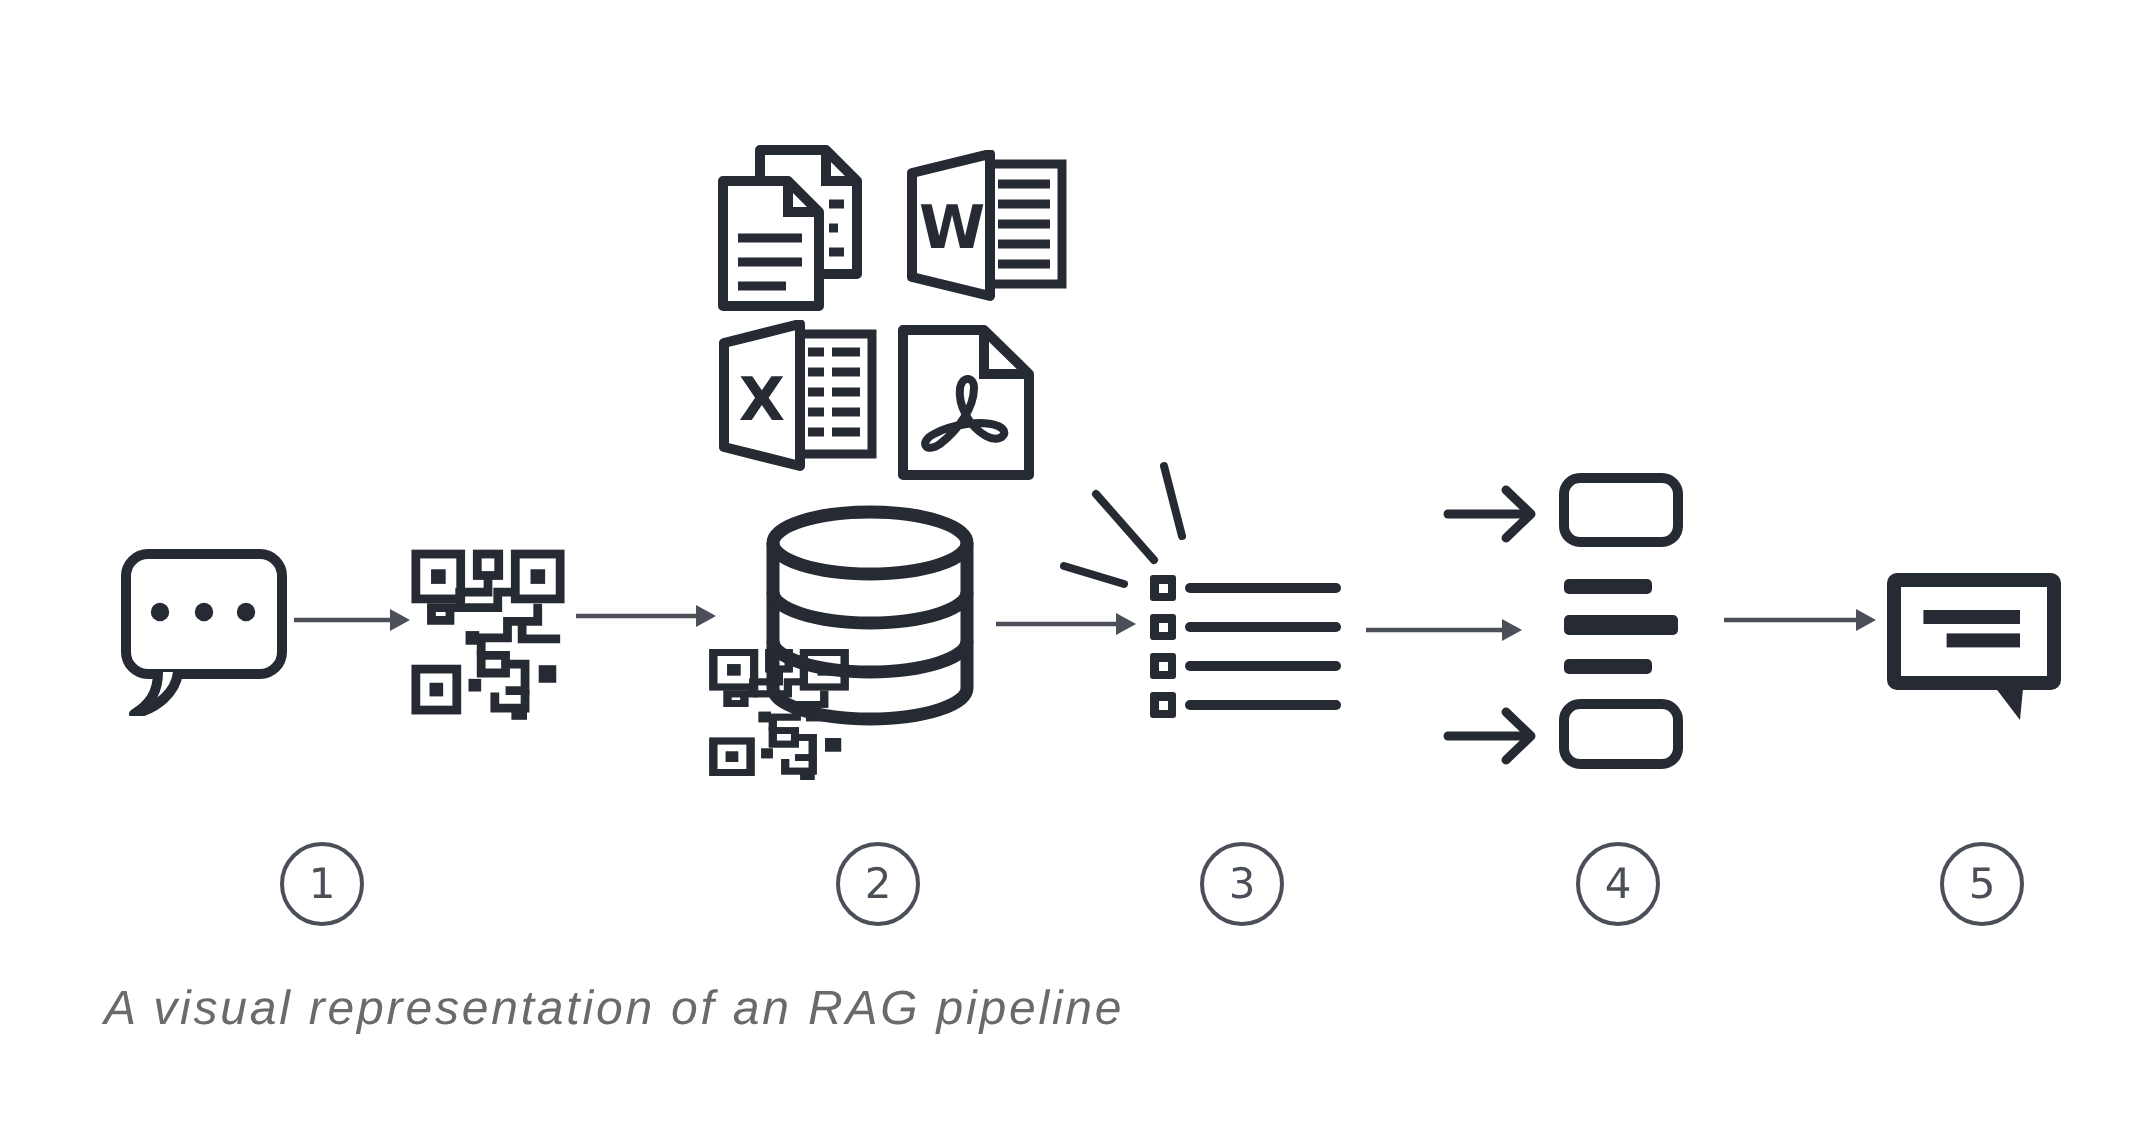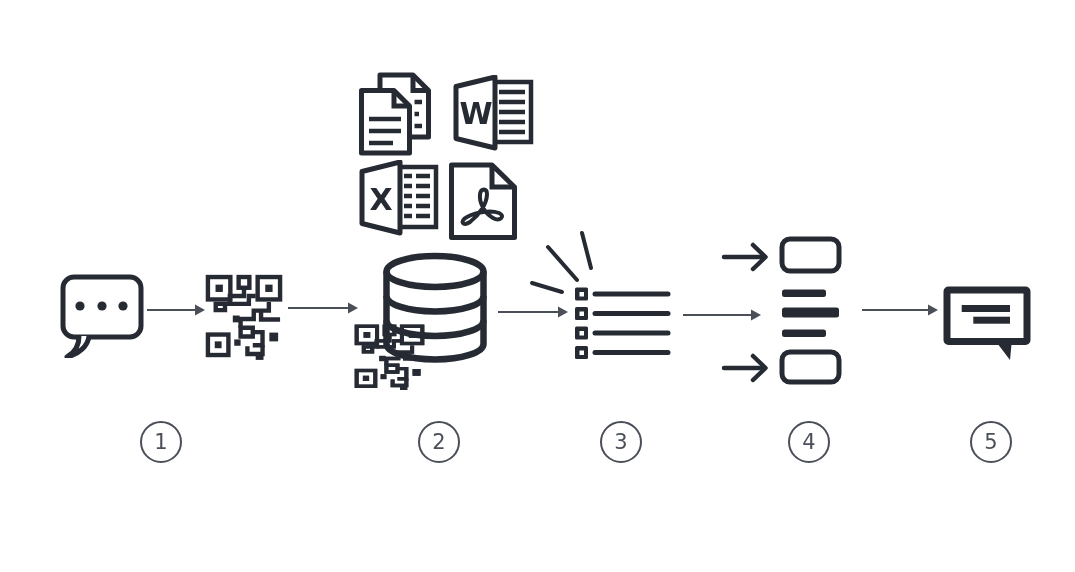--- a/index.html
+++ b/index.html
@@ -247,14 +247,15 @@
   <div class="step-badge" style="left:600px; top:421px;">
     <span>3</span>
   </div>
   <div class="step-badge" style="left:788px; top:421px;">
     <span>4</span>
   </div>
   <div class="step-badge" style="left:970px; top:421px;">
     <span>5</span>
   </div>
 
+  <div class="caption">A visual representation of an RAG pipeline</div>
 
 </div>
 
 </body></html>

